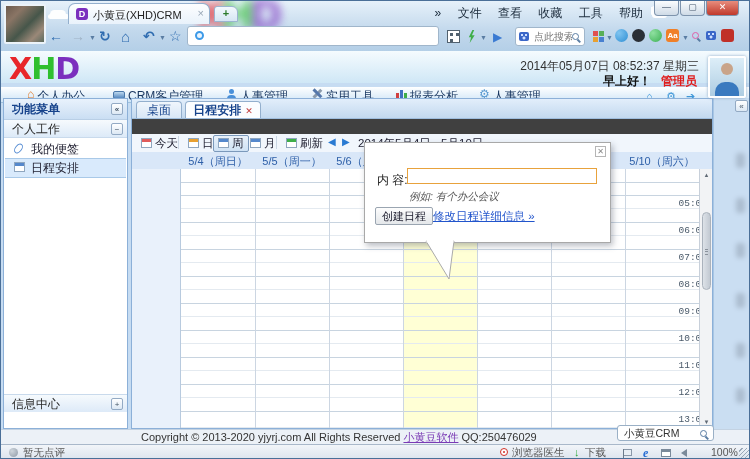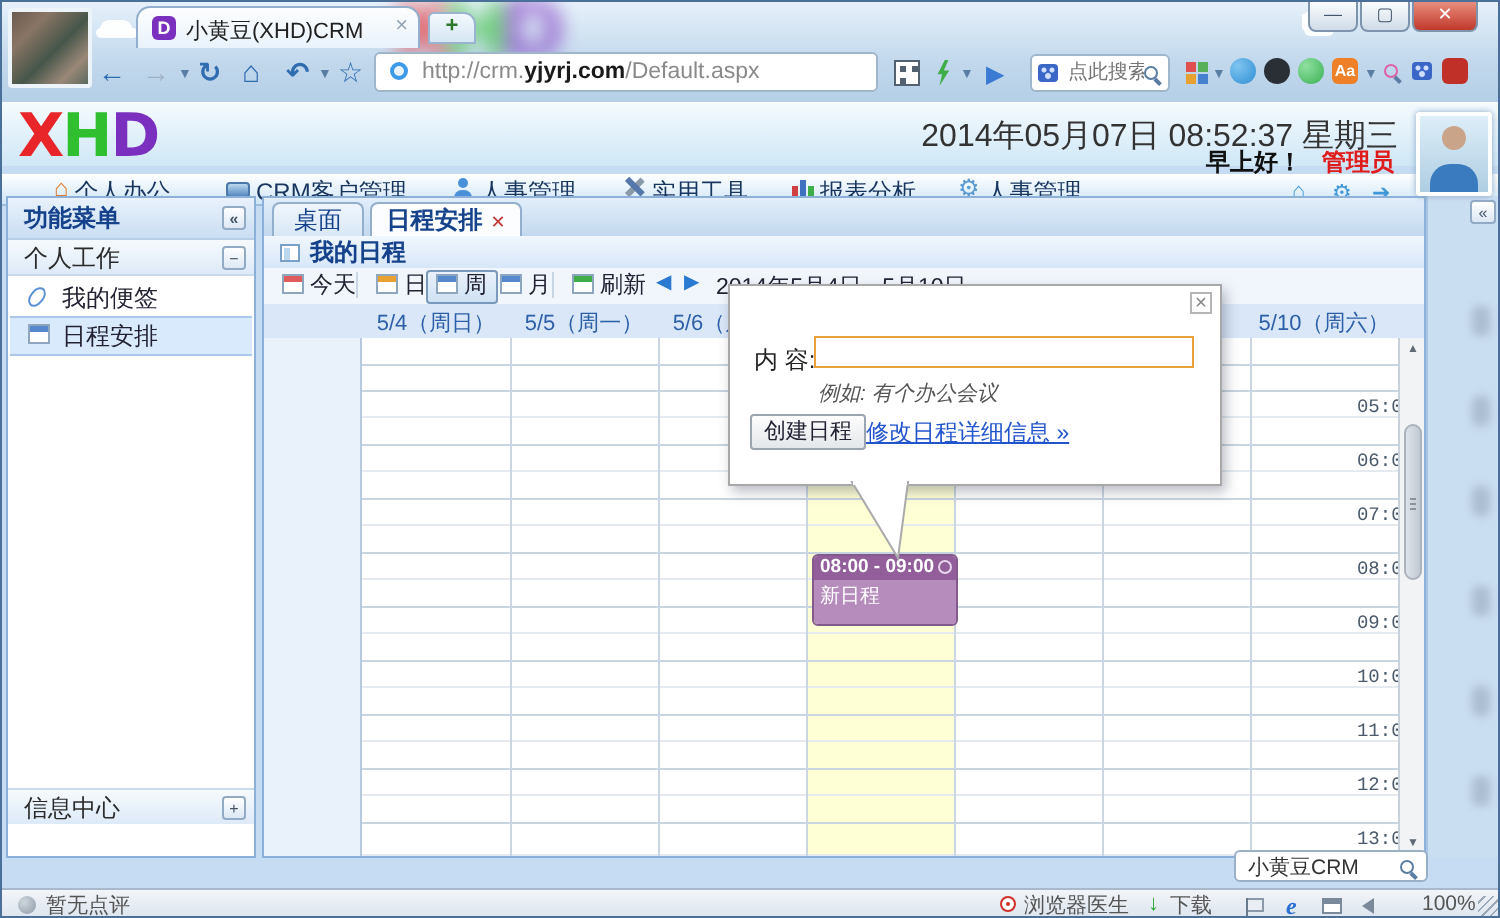--- a/index.html
+++ b/index.html
@@ -46,21 +46,21 @@
   .mag::after{content:'';position:absolute;width:4px;height:1.5px;background:#5a7da3;transform:rotate(45deg);right:-3px;bottom:-2px;}
   .extico{position:absolute;top:28px;width:13px;height:13px;border-radius:50%;z-index:2;}
   .sq{border-radius:3px;}
   .grid4{position:absolute;left:592px;top:30px;width:11px;height:11px;z-index:2;
     background:linear-gradient(#e05050,#e05050) 0 0/5px 5px no-repeat,linear-gradient(#58b058,#58b058) 6px 0/5px 5px no-repeat,
     linear-gradient(#e8a030,#e8a030) 0 6px/5px 5px no-repeat,linear-gradient(#4880d0,#4880d0) 6px 6px/5px 5px no-repeat;}
   
   .page{position:absolute;left:0;top:50px;width:750px;height:393px;background:#c6dcf2;}
   .phead{position:absolute;left:0;top:0;width:750px;height:32px;background:linear-gradient(#f5fbfe,#cfe7f6);}
   .logo{position:absolute;left:8px;top:0px;font-size:30px;font-weight:900;letter-spacing:-1px;font-family:"DejaVu Sans",sans-serif;}
-  .dtime{position:absolute;right:52px;top:7px;font-size:16px;color:#333;}
+  .dtime{position:absolute;right:52px;top:7px;font-size:12px;color:#333;}
   .greet{position:absolute;right:100px;top:22px;font-size:12px;color:#111;font-weight:bold;}
   .uname{position:absolute;right:54px;top:22px;font-size:12px;font-weight:bold;}
   .avatar{position:absolute;right:5px;top:5px;width:34px;height:38px;border:2px solid #fff;box-shadow:0 0 3px #8aa7c4;border-radius:2px;
     background:linear-gradient(#ddeef8,#aecde2);z-index:5;}
   .avatar::before{content:'';position:absolute;left:11px;top:5px;width:12px;height:12px;border-radius:50%;background:#c9a489;}
   .avatar::after{content:'';position:absolute;left:5px;bottom:0;width:24px;height:14px;border-radius:10px 10px 0 0;background:#3a7abf;}
   .pmenu{position:absolute;left:0;top:36px;width:750px;height:15px;background:linear-gradient(#feffff,#cfe5f7);border-bottom:1px solid #9fc0dd;}
   .nav-item{position:absolute;top:1px;height:13px;white-space:nowrap;font-size:12px;color:#17355f;cursor:default;}
   .nav-item b{font-weight:normal;margin-left:3px;vertical-align:top;}
   .ni{display:inline-block;vertical-align:top;}
@@ -183,37 +183,44 @@
     <div class="photo"></div>
     <div class="cloud"></div>
 
     <div class="tab">
       <span class="fav">D</span>
       <span class="ttl">小黄豆(XHD)CRM</span>
       <span class="tclose">×</span>
     </div>
     <div class="newtab">+</div>
 
+    <div class="bmenus">
+      <span style="margin-left:0">»</span>
+      <span>文件</span>
+      <span>查看</span>
+      <span>收藏</span>
+      <span>工具</span>
+      <span>帮助</span>
+    </div>
     <div class="shirt"></div>
     <div class="winbtn" style="right:72px;width:25px">—</div>
     <div class="winbtn" style="right:46px;width:25px">▢</div>
     <div class="winbtn close" style="right:12px;width:33px">✕</div>
 
     <span class="nico" style="left:48px">←</span>
     <span class="nico dis" style="left:70px">→</span>
     <span class="ddv" style="left:88px">▼</span>
     <span class="nico" style="left:98px">↻</span>
     <span class="nico" style="left:120px;font-size:15px">⌂</span>
     <span class="nico" style="left:142px">↶</span>
     <span class="ddv" style="left:158px">▼</span>
     <span class="nico" style="left:168px">☆</span>
 
     <div class="urlbar">
       <span class="site"></span>
-      <span class="utxt"><span class="gray">http://crm.</span><span class="dom">yjyrj.com</span><span class="gray">/Default.aspx</span></span>
     </div>
 
     <div class="qr"></div>
     <div class="bolt"></div>
     <span class="ddv" style="left:479px">▼</span>
     <span class="nico" style="left:492px;color:#3a7ad2;font-size:12px;top:29px">▶</span>
 
     <div class="bsearch">
       <span class="pawico"></span>
       <input placeholder="点此搜索" style="">
@@ -277,23 +284,20 @@
         <span>信息中心</span>
         <span class="sqbtn">+</span>
       </div>
     </div>
 
     <div class="main">
       <div class="tabstrip">
         <div class="mtab" style="left:4px;width:46px"><span>桌面</span></div>
         <div class="mtab active" style="left:53px;width:76px"><span>日程安排</span><span class="x">✕</span></div>
       </div>
-      <div class="ptitle">
-        <span class="ico"></span><span>我的日程</span>
-      </div>
 
       <div class="mtoolbar">
         <span class="tbtn" style="left:4px"><span class="cal-ico"></span><span>今天</span></span>
         <span class="tsep" style="left:46px"></span>
         <span class="tbtn" style="left:51px"><span class="cal-ico orange"></span><span>日</span></span>
         <span class="tbtn pressed" style="left:81px"><span class="cal-ico blue"></span><span>周</span></span>
         <span class="tbtn" style="left:113px"><span class="cal-ico blue"></span><span>月</span></span>
         <span class="tsep" style="left:144px"></span>
         <span class="tbtn" style="left:149px"><span class="cal-ico green"></span><span>刷新</span></span>
         <span class="arrbtn" style="left:196px">◀</span>
@@ -326,43 +330,42 @@
         <span class="tlabel" style="top:46px">05:00</span>
         <span class="tlabel" style="top:73px">06:00</span>
         <span class="tlabel" style="top:100px">07:00</span>
         <span class="tlabel" style="top:127px">08:00</span>
         <span class="tlabel" style="top:154px">09:00</span>
         <span class="tlabel" style="top:181px">10:00</span>
         <span class="tlabel" style="top:208px">11:00</span>
         <span class="tlabel" style="top:235px">12:00</span>
         <span class="tlabel" style="top:262px">13:00</span>
 
-        <div class="event" style="left:274px;top:125px;width:71px;height:34px">
-          <div class="eh">08:00 - 09:00</div>
-          <div class="eb">新日程</div>
-        </div>
 
         <div class="vscroll">
           <span class="varrow" style="top:0">▲</span>
           <div class="vthumb"></div>
           <span class="varrow" style="bottom:0">▼</span>
         </div>
       </div>
     </div>
 
     <div class="rstrip">
       <div class="collapse2">«</div>
       <div class="blob" style="top:55px"></div>
       <div class="blob" style="top:100px"></div>
       <div class="blob" style="top:145px"></div>
       <div class="blob" style="top:195px"></div>
       <div class="blob" style="top:245px"></div>
       <div class="blob" style="top:290px"></div>
     </div>
 
+    <div class="pfoot">
+      <span class="ftext"><span>Copyright © 2013-2020 yjyrj.com All Rights Reserved </span><a href="#">小黄豆软件</a><span> QQ:250476029</span></span>
+    </div>
     <div class="fsearch">
       <input value="小黄豆CRM" style="">
       <span class="mag" style="right:6px;top:4px"></span>
     </div>
 
     <svg class="tail" width="80" height="45">
       <polygon points="25,1 53,1 48,39" fill="#ffffff" stroke="#aaaaaa" stroke-width="1"></polygon>
       <rect x="25.5" y="0" width="27" height="2.5" fill="#ffffff"></rect>
     </svg>
 

